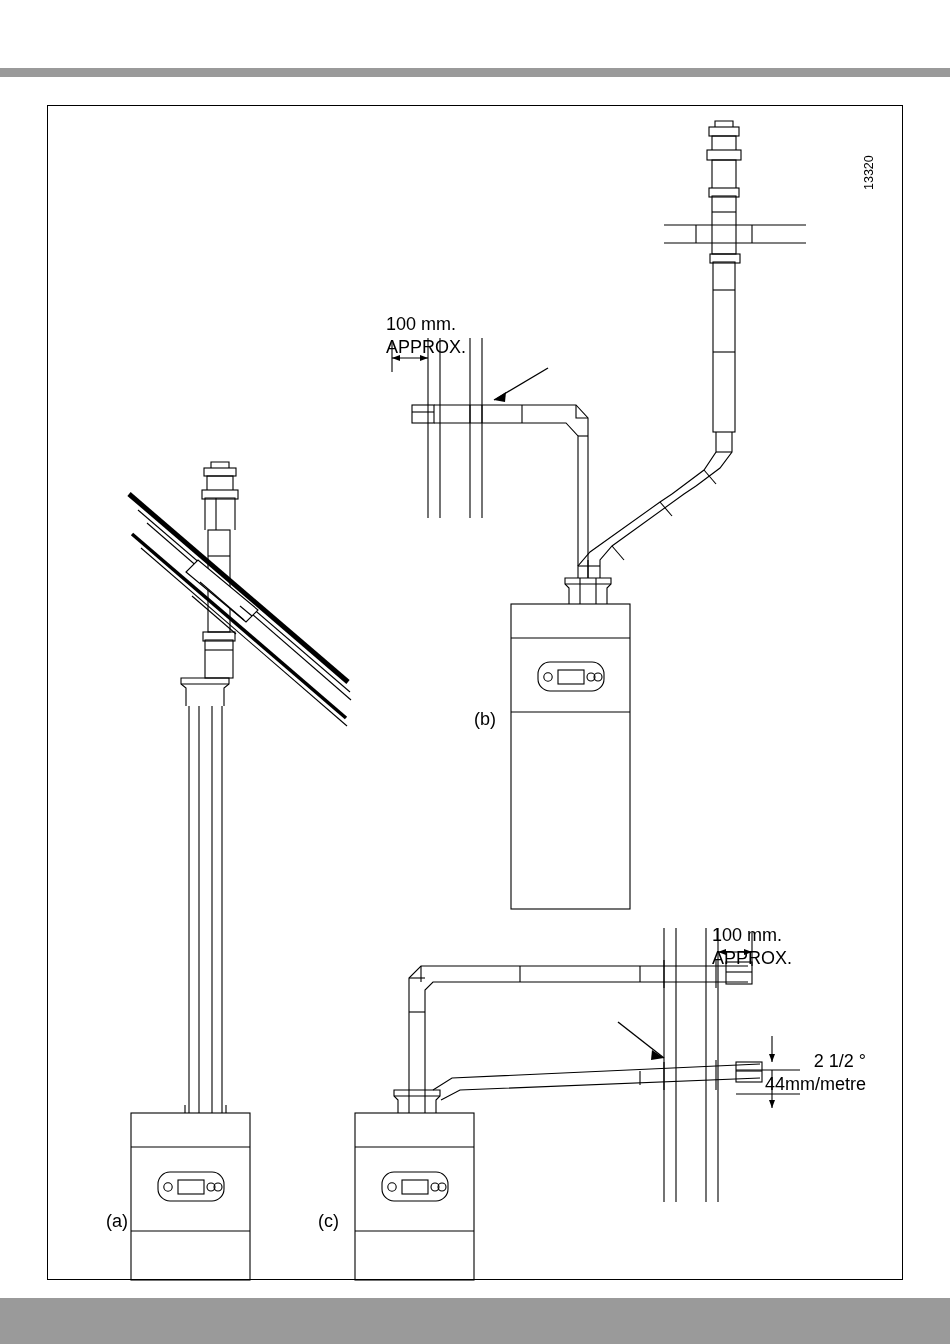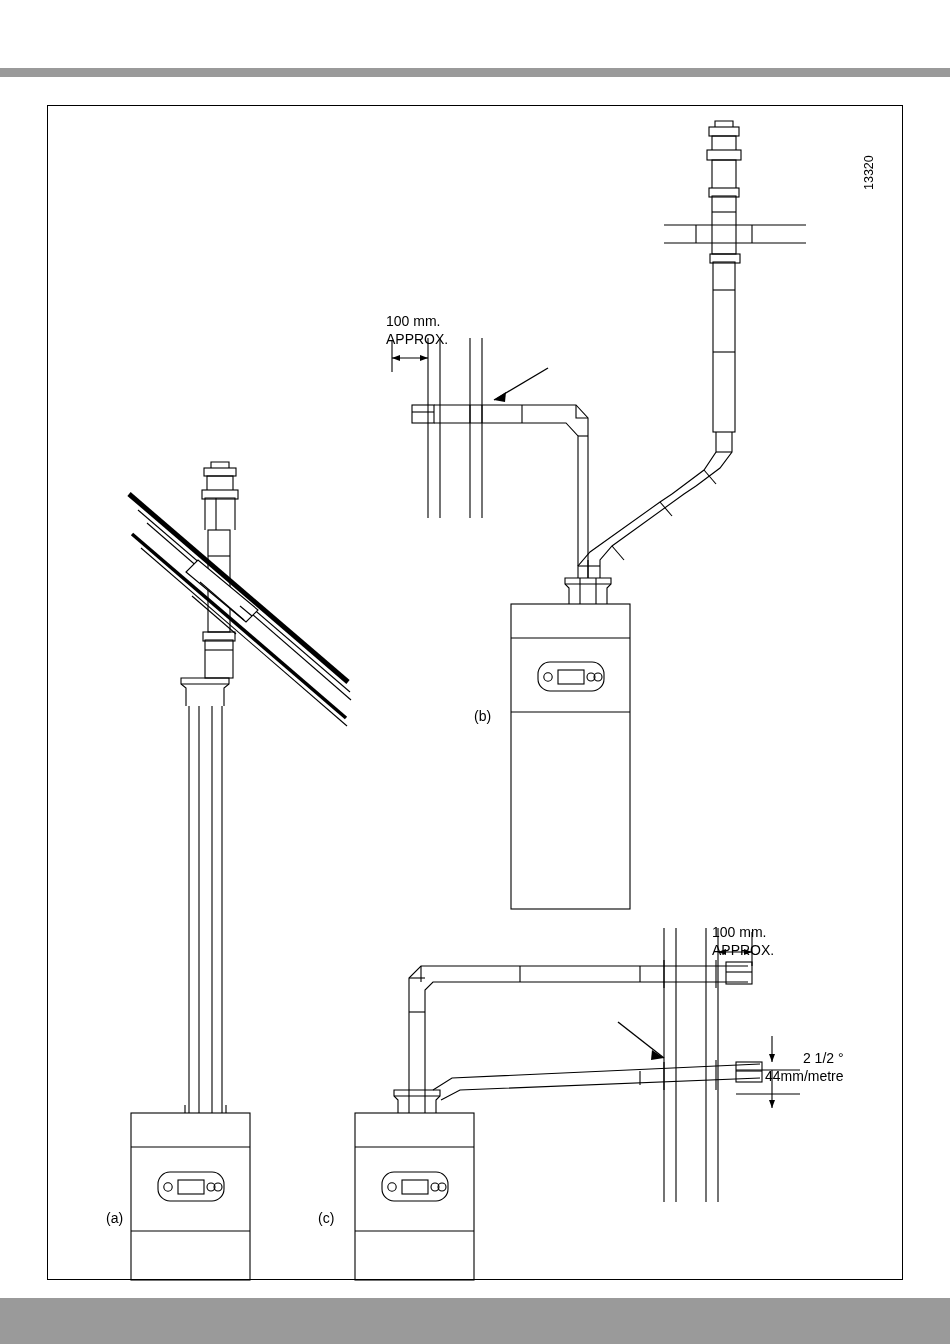--- a/index.html
+++ b/index.html
@@ -64,21 +64,21 @@
   svg.diagram {
     position: absolute;
     left: 0;
     top: 0;
     width: 950px;
     height: 1344px;
     pointer-events: none;
   }
   .lbl {
     position: absolute;
-    font-size: 14px;
+    font-size: 18px;
     color: #000;
     white-space: pre;
     line-height: 1.25;
   }
   .lbl-a { left: 106px; top: 1210px; }
   .lbl-b { left: 474px; top: 708px; }
   .lbl-c { left: 318px; top: 1210px; }
   .dim-top { left: 386px; top: 313px; }
   .dim-bot { left: 712px; top: 924px; }
   .slope { left: 765px; top: 1050px; text-align: right; }

